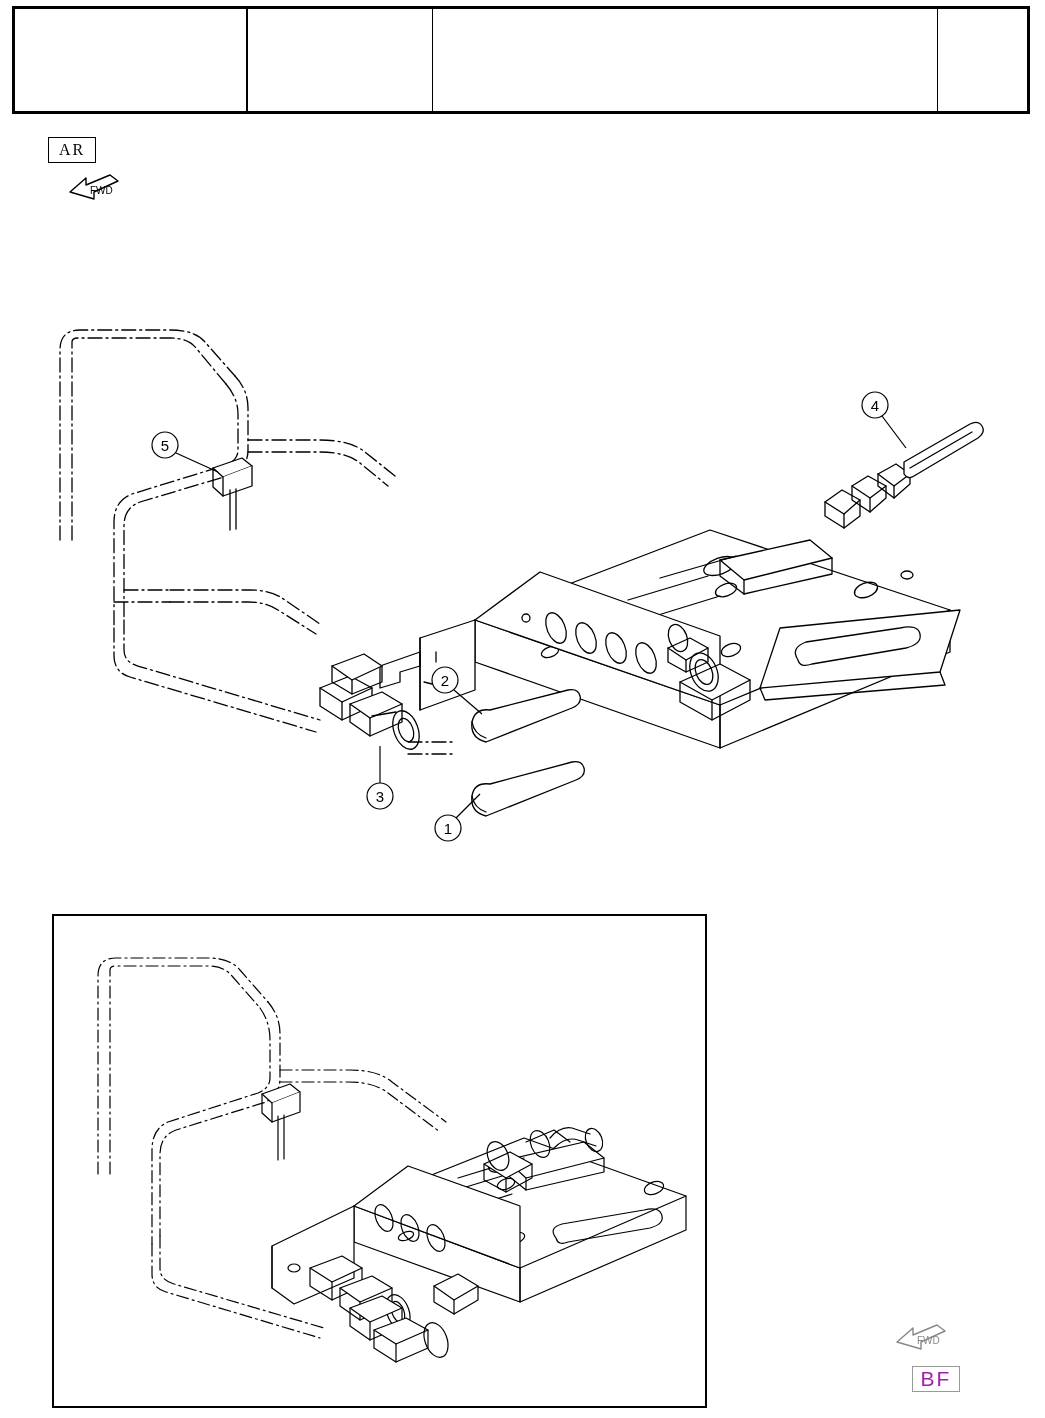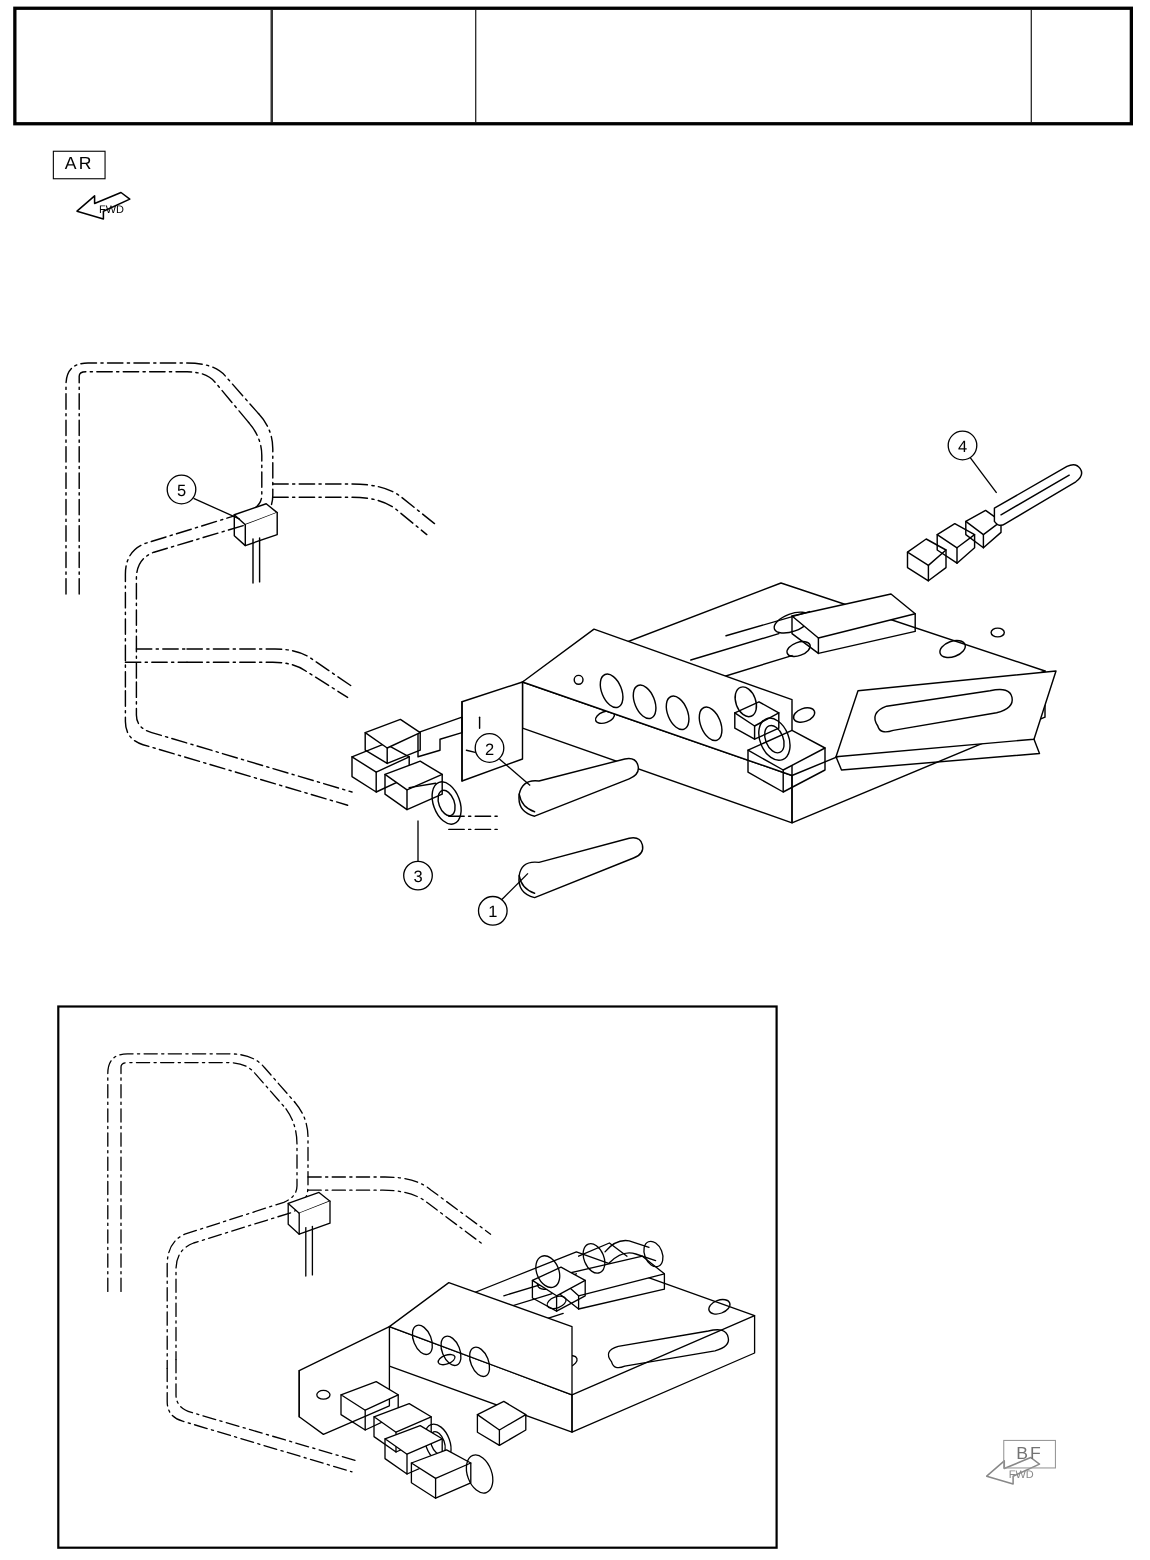--- a/index.html
+++ b/index.html
@@ -70,49 +70,50 @@
     top: 137px;
     width: 48px;
     height: 26px;
     border: 1px solid #000;
     box-sizing: border-box;
     display: flex;
     align-items: center;
     justify-content: center;
     font-size: 16px;
     letter-spacing: 2px;
+    font-family: Liberation Serif, serif;
   }
   .fwd-arrow-top {
     position: absolute;
     left: 66px;
     top: 168px;
     width: 58px;
     height: 46px;
   }
   .fwd-arrow-bottom {
     position: absolute;
     left: 893px;
     top: 1318px;
     width: 58px;
     height: 46px;
   }
   .bf-tag {
     position: absolute;
     left: 912px;
-    top: 1309px;
+    top: 1366px;
     width: 48px;
     height: 26px;
     border: 1px solid #999;
     box-sizing: border-box;
     display: flex;
     align-items: center;
     justify-content: center;
-    font-size: 16px;
+    font-size: 21px;
     letter-spacing: 2px;
-    color: #737373;
+    color: #a21caf;
   }
 
   
   .figure-main {
     position: absolute;
     left: 20px;
     top: 290px;
     width: 1000px;
     height: 580px;
   }

